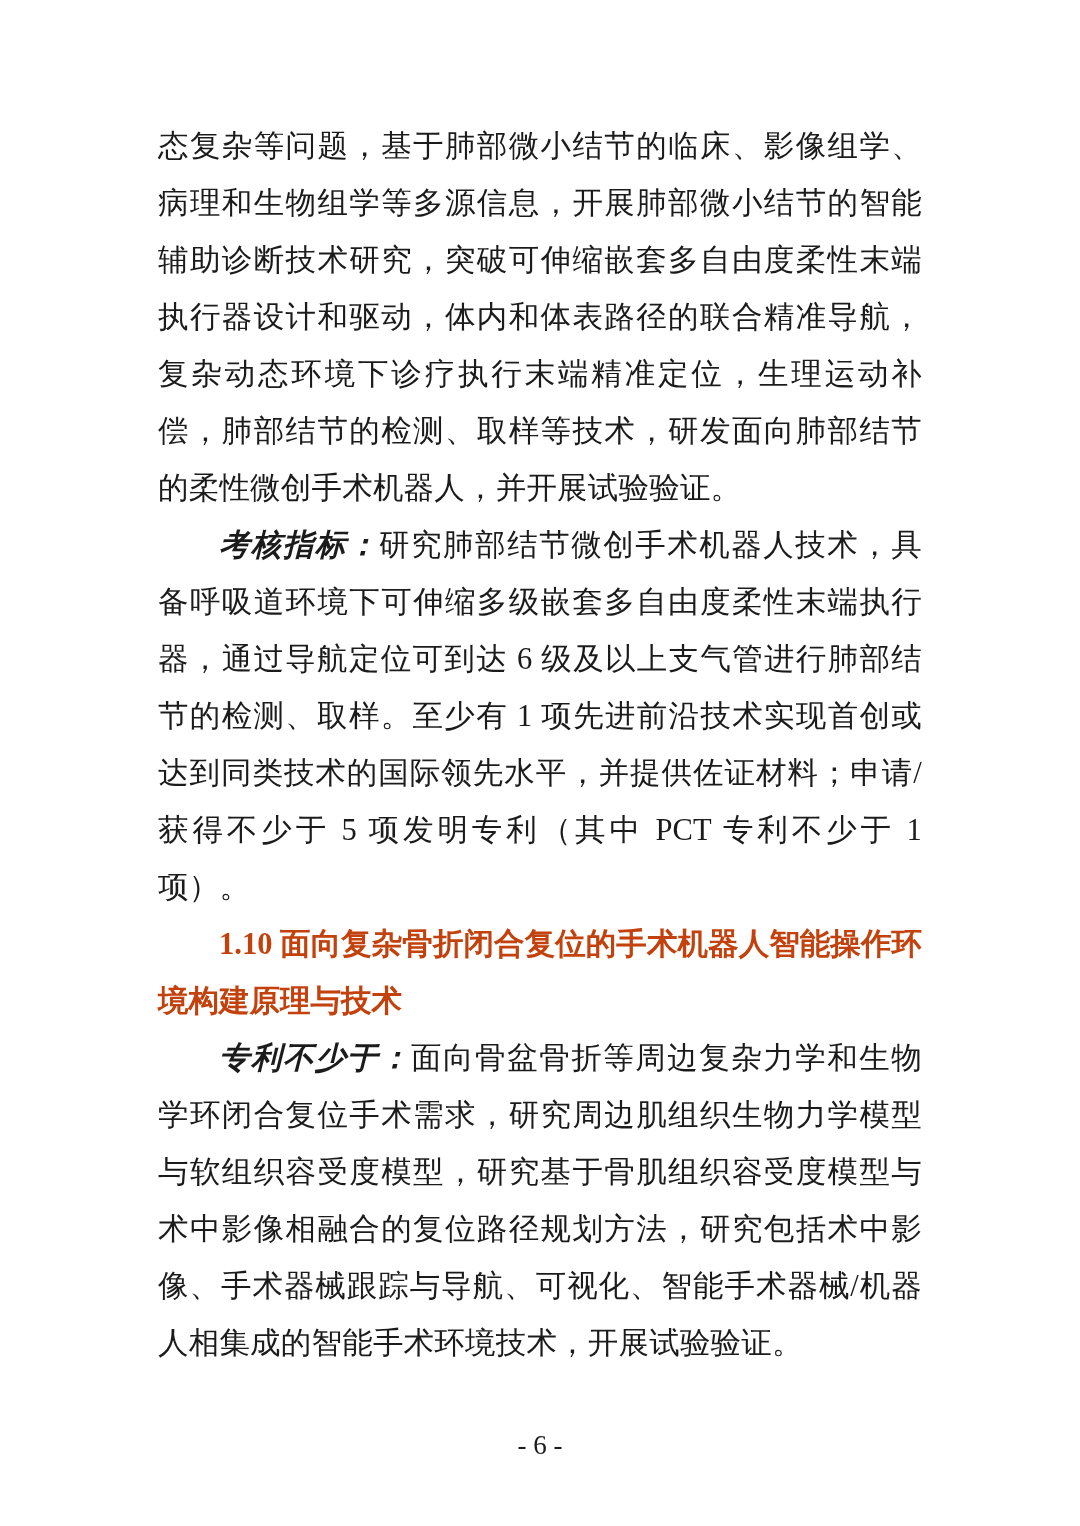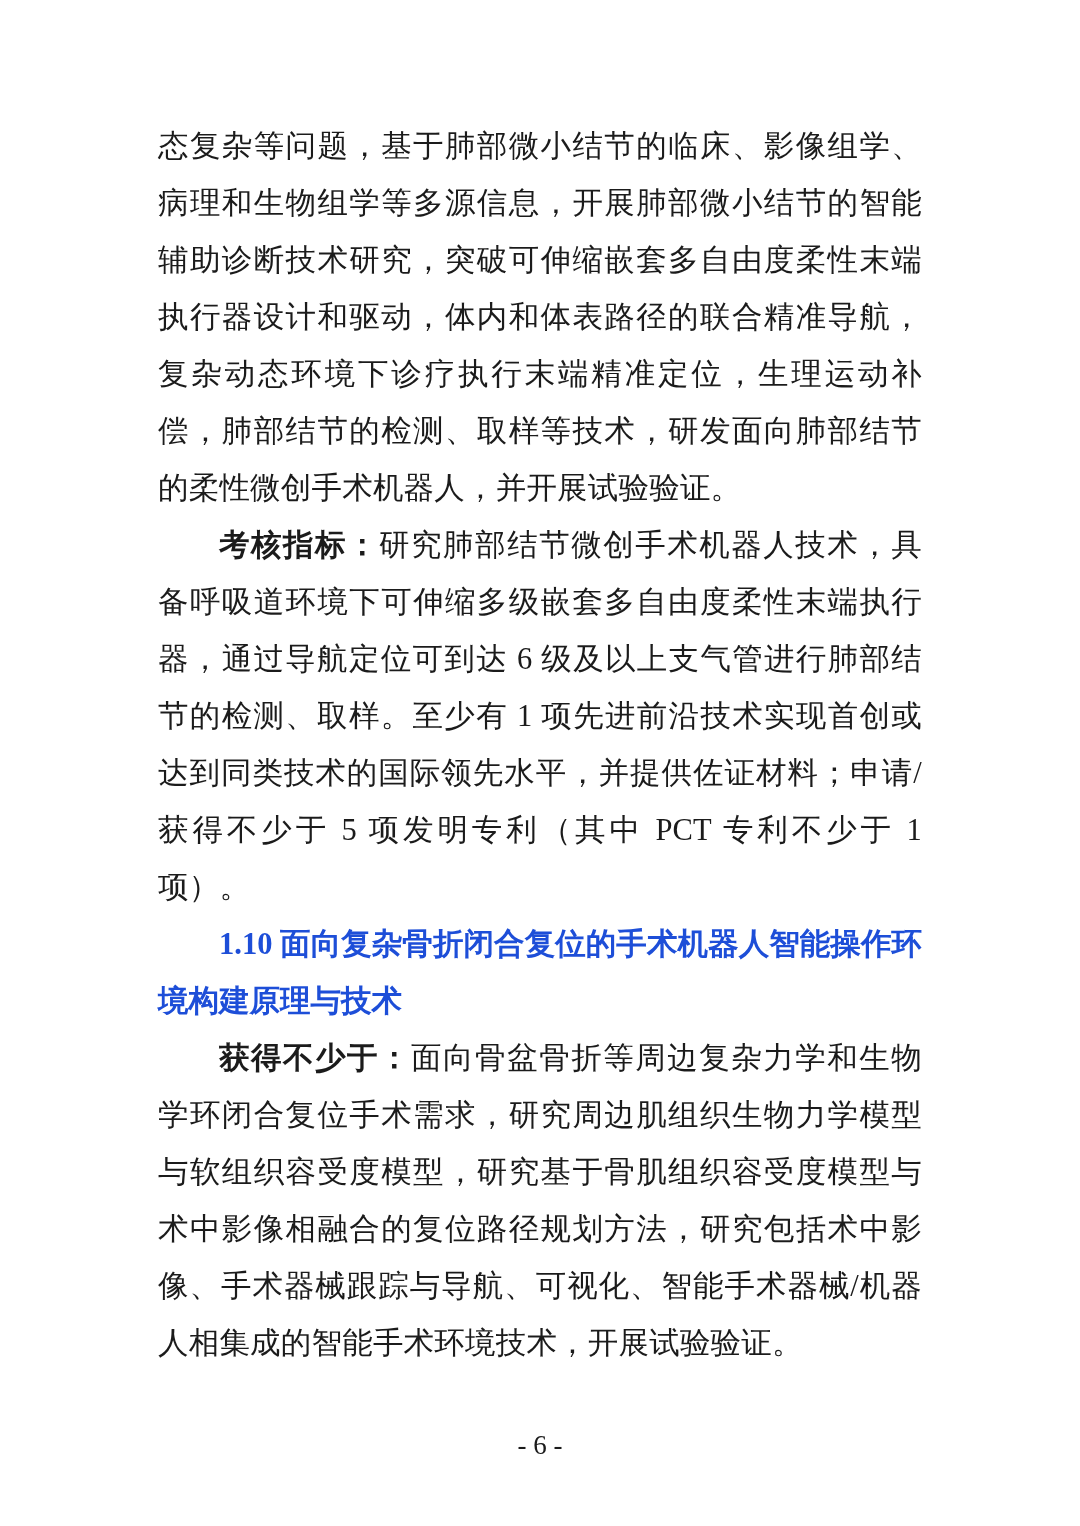--- a/index.html
+++ b/index.html
@@ -37,24 +37,25 @@
     text-indent: 61px;
   }
   p.heading {
     margin: 0;
     font-size: 30.5px;
     line-height: 57px;
     font-weight: bold;
     text-indent: 61px;
     text-align: justify;
     text-justify: inter-ideograph;
-    color: #1d4ed8;
+    color: #c2410c;
   }
   .lead {
     font-weight: bold;
+    font-style: italic;
   }
   .footer {
     position: absolute;
     left: 0;
     top: 1430px;
     width: 1080px;
     text-align: center;
     font-size: 27px;
     color: #1b1b1b;
     font-family: "Liberation Serif", "DejaVu Serif", serif;
@@ -72,20 +73,20 @@
 
     <p class="para indent">
       <span class="lead">考核指标：</span><span>研究肺部结节微创手术机器人技术，具备呼吸道环境下可伸缩多级嵌套多自由度柔性末端执行器，通过导航定位可到达 6 级及以上支气管进行肺部结节的检测、取样。至少有 1 项先进前沿技术实现首创或达到同类技术的国际领先水平，并提供佐证材料；申请/获得不少于 5 项发明专利（其中 PCT 专利不少于 1 项）。</span>
     </p>
 
     <p class="heading">
       <span>1.10 面向复杂骨折闭合复位的手术机器人智能操作环境构建原理与技术</span>
     </p>
 
     <p class="para indent">
-      <span class="lead">获得不少于：</span><span>面向骨盆骨折等周边复杂力学和生物学环闭合复位手术需求，研究周边肌组织生物力学模型与软组织容受度模型，研究基于骨肌组织容受度模型与术中影像相融合的复位路径规划方法，研究包括术中影像、手术器械跟踪与导航、可视化、智能手术器械/机器人相集成的智能手术环境技术，开展试验验证。</span>
+      <span class="lead">专利不少于：</span><span>面向骨盆骨折等周边复杂力学和生物学环闭合复位手术需求，研究周边肌组织生物力学模型与软组织容受度模型，研究基于骨肌组织容受度模型与术中影像相融合的复位路径规划方法，研究包括术中影像、手术器械跟踪与导航、可视化、智能手术器械/机器人相集成的智能手术环境技术，开展试验验证。</span>
     </p>
 
 
   </div>
 
   <div class="footer">- 6 -</div>
 </div>
 
 </body></html>

